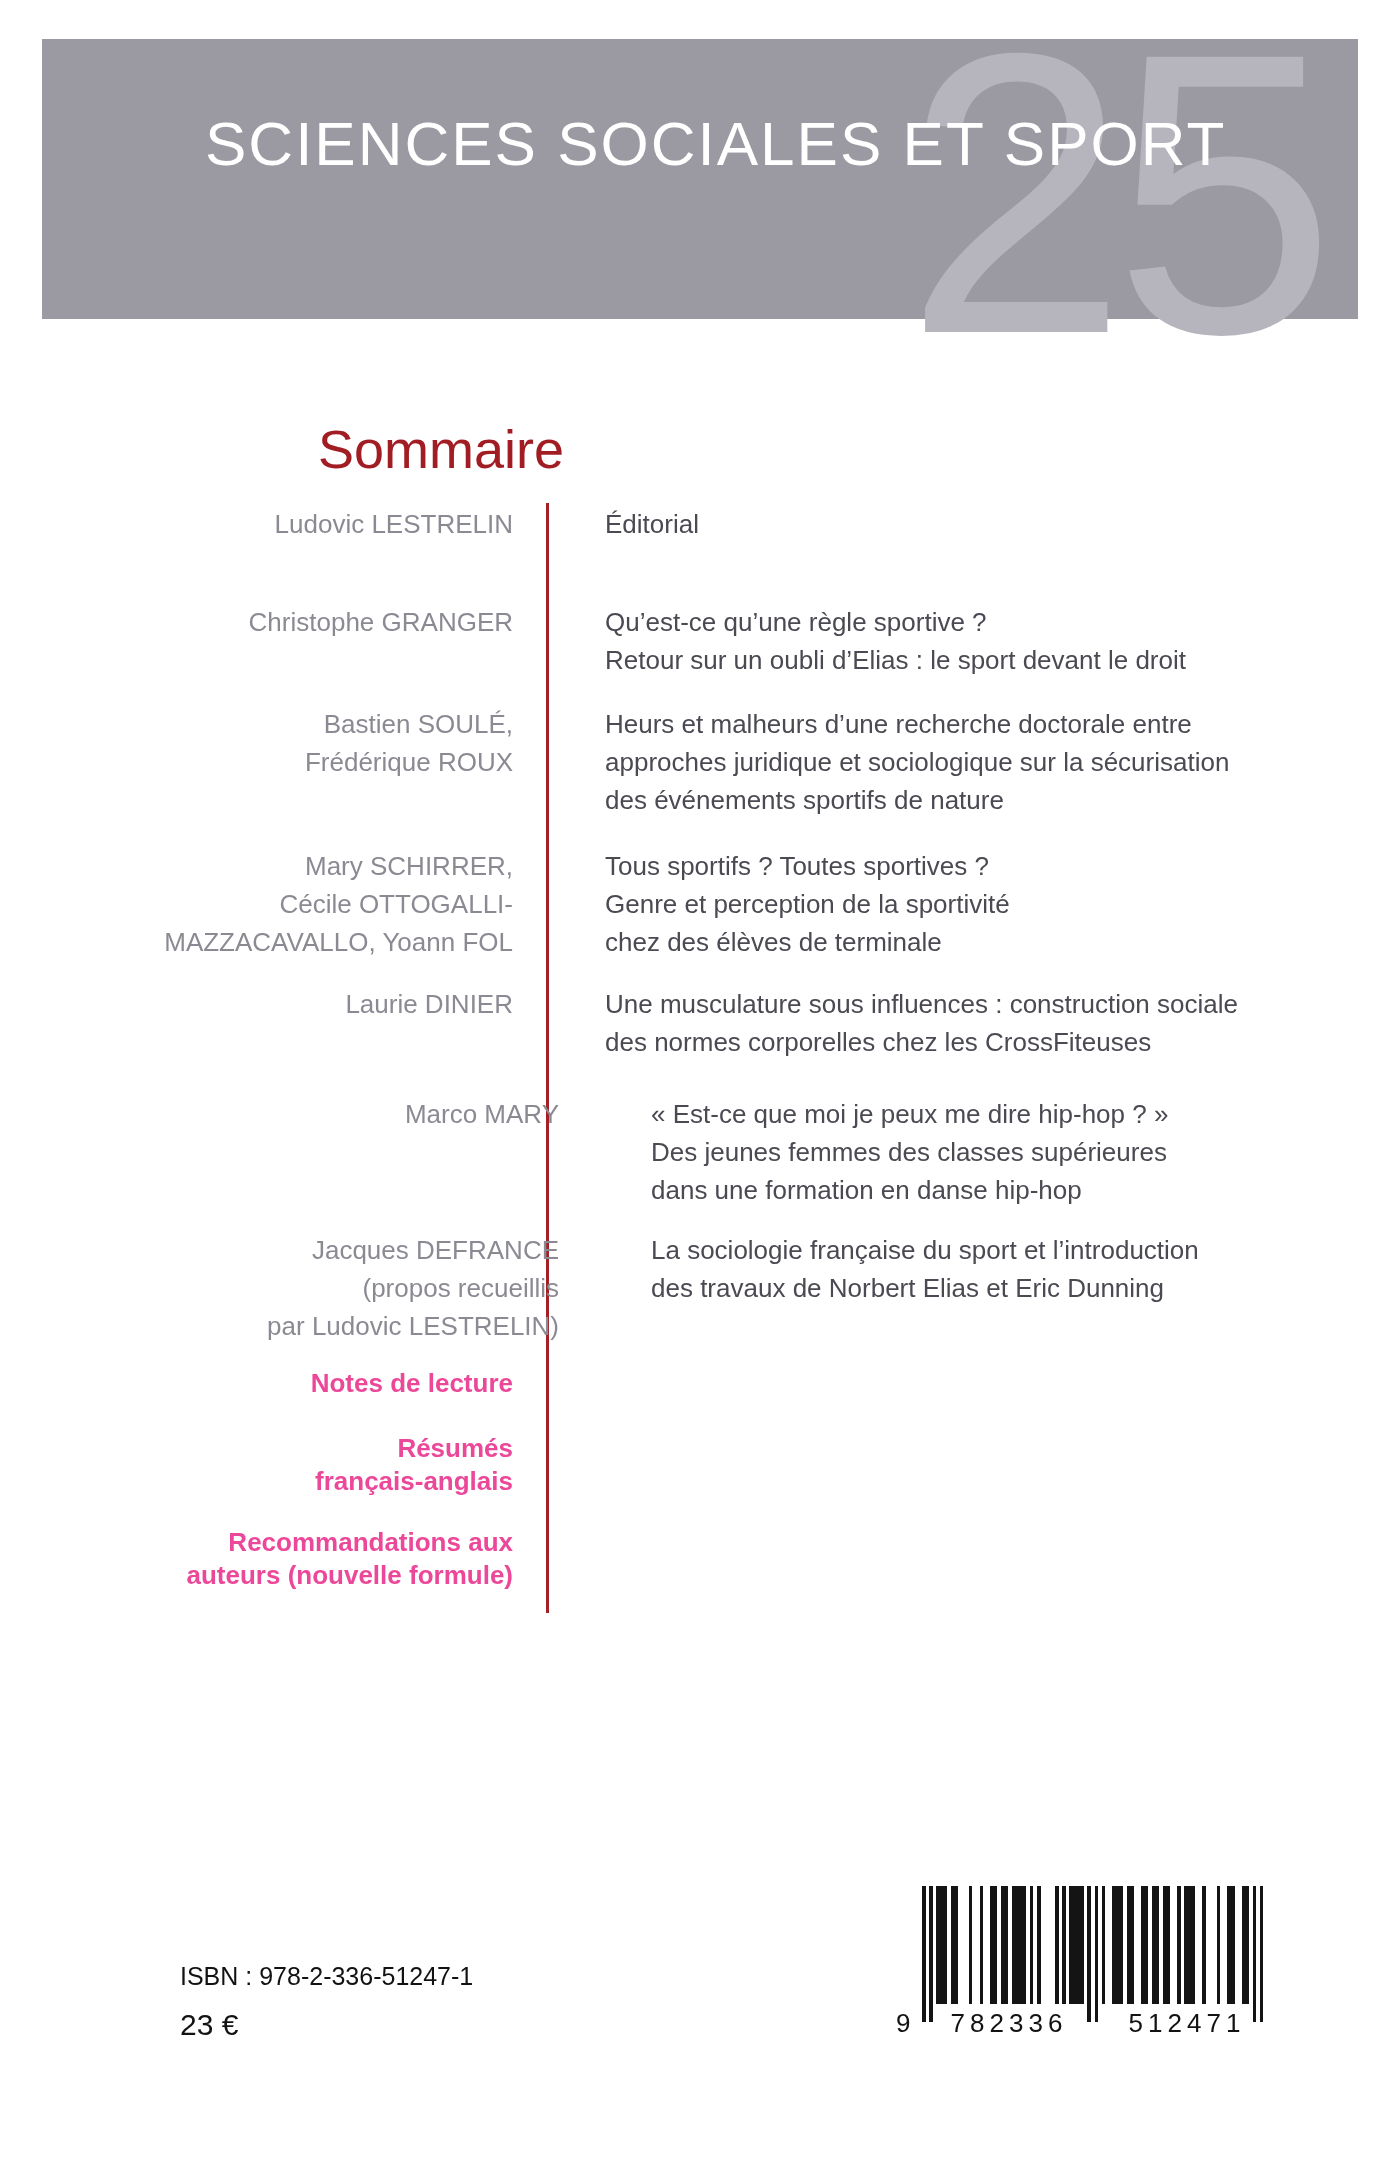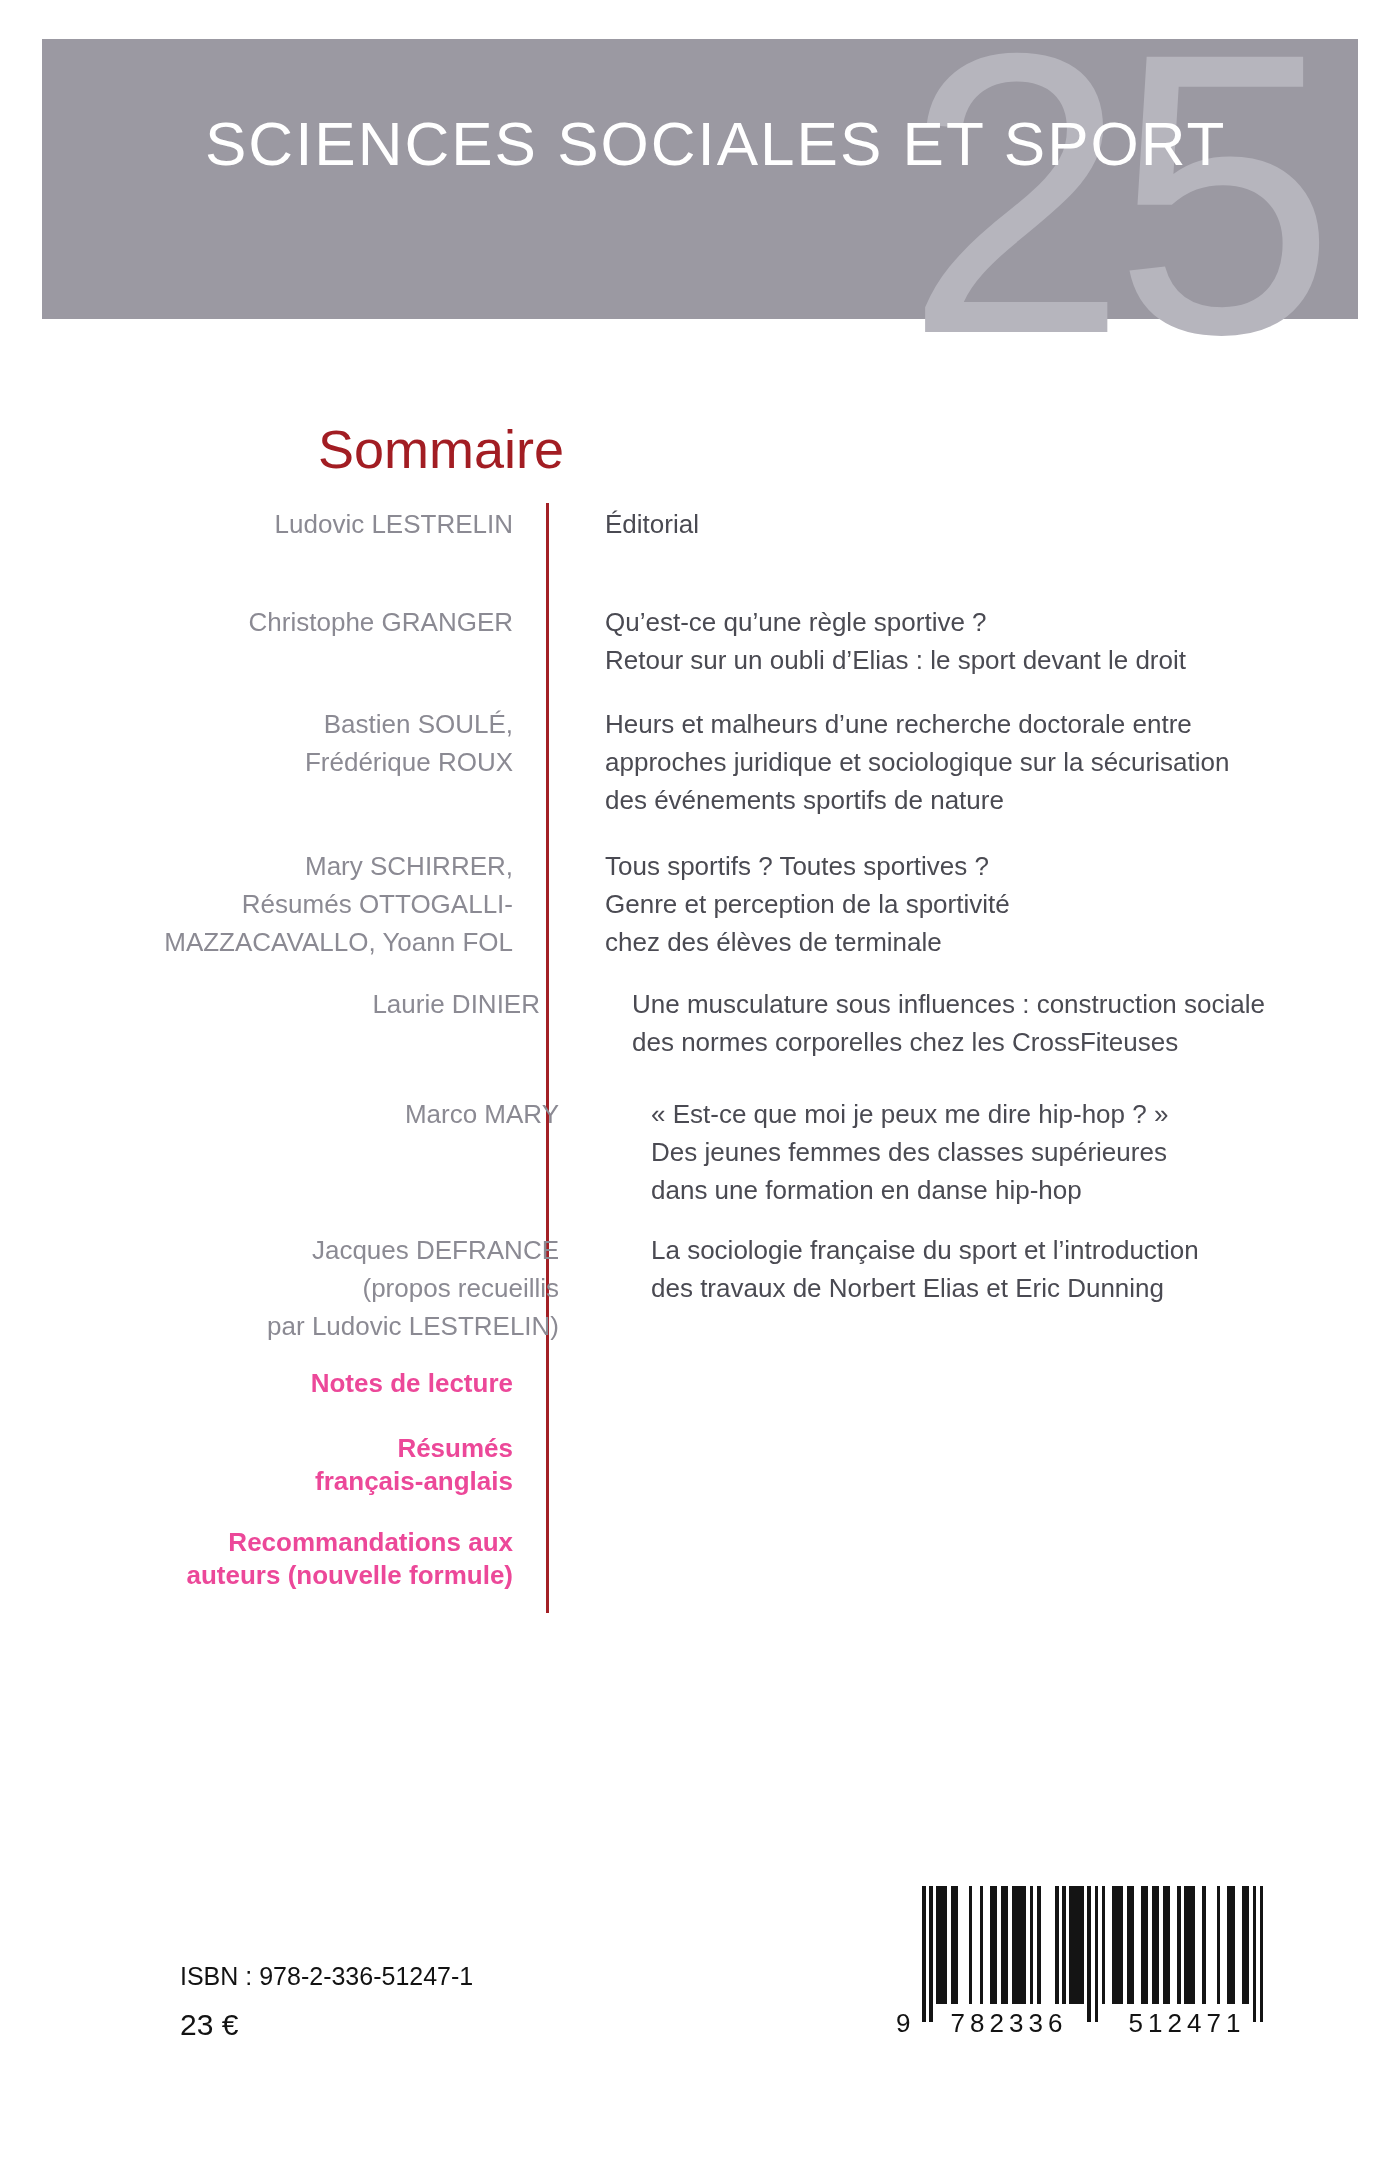--- a/index.html
+++ b/index.html
@@ -77,21 +77,21 @@
     font-size: 26px;
     line-height: 38px;
     max-width: 740px;
   }
   .toc-section-label {
     font-weight: 700;
     color: #ec4899;
     line-height: 33px;
   }
   .mb60 { margin-bottom: 60px; }
-  .mb34 { margin-bottom: 34px; padding-left: 27px; }
+  .mb34 { margin-bottom: 34px; }
   .mb32 { margin-bottom: 32px; }
   .mb28 { margin-bottom: 28px; }
   .mb26 { margin-bottom: 26px; }
   .mb24 { margin-bottom: 24px; }
   .mb22 { margin-bottom: 22px; padding-left: 46px; }
   .mb0  { margin-bottom: 0; }
 
   
   .isbn {
     position: absolute;
@@ -169,21 +169,21 @@
     <div class="toc-titles">
       <div>Heurs et malheurs d’une recherche doctorale entre</div>
       <div>approches juridique et sociologique sur la sécurisation</div>
       <div>des événements sportifs de nature</div>
     </div>
   </div>
 
   <div class="toc-row mb24">
     <div class="toc-authors">
       <div>Mary SCHIRRER,</div>
-      <div>Résumés OTTOGALLI-</div>
+      <div>Cécile OTTOGALLI-</div>
       <div>MAZZACAVALLO, Yoann FOL</div>
     </div>
     <div class="toc-titles">
       <div>Tous sportifs ? Toutes sportives ?</div>
       <div>Genre et perception de la sportivité</div>
       <div>chez des élèves de terminale</div>
     </div>
   </div>
 
   <div class="toc-row mb34">

